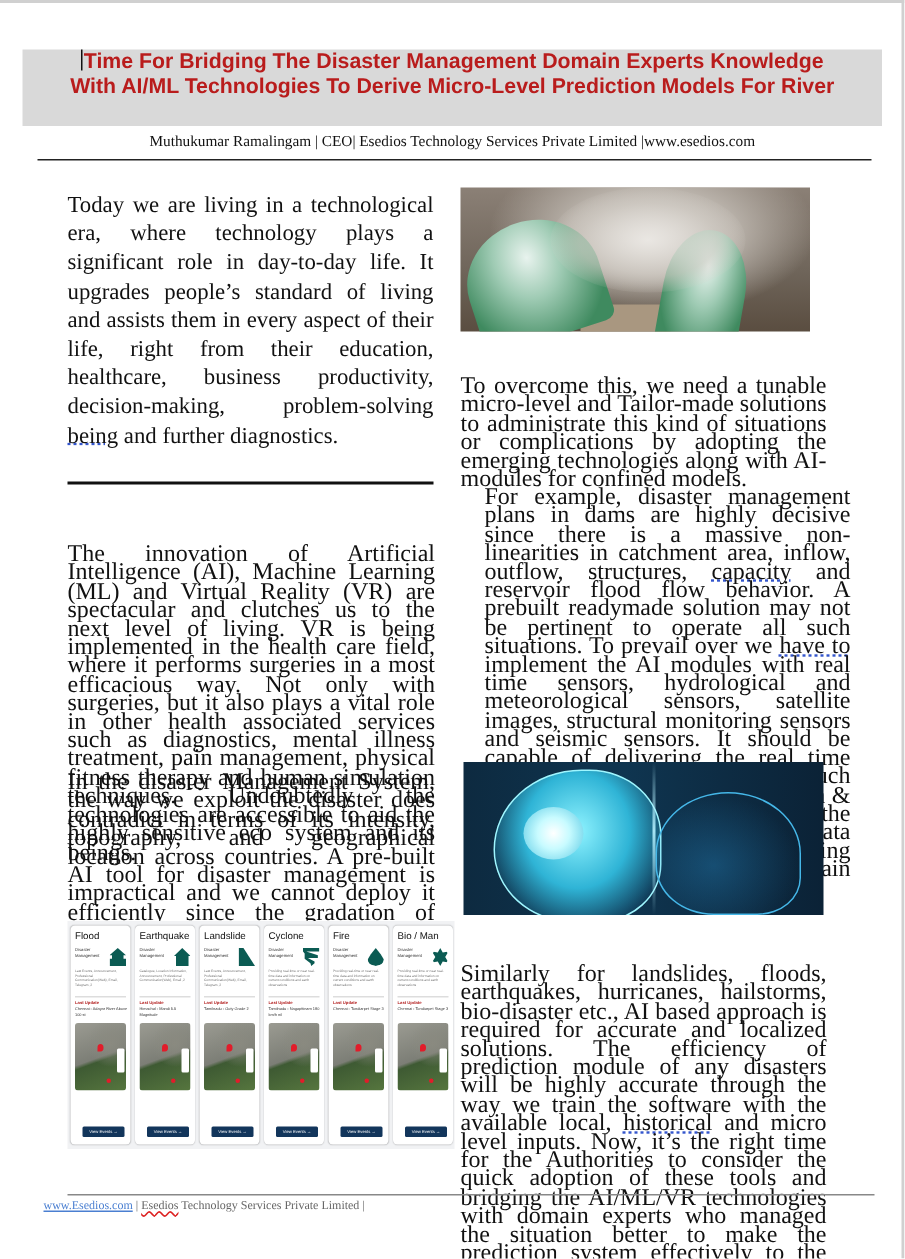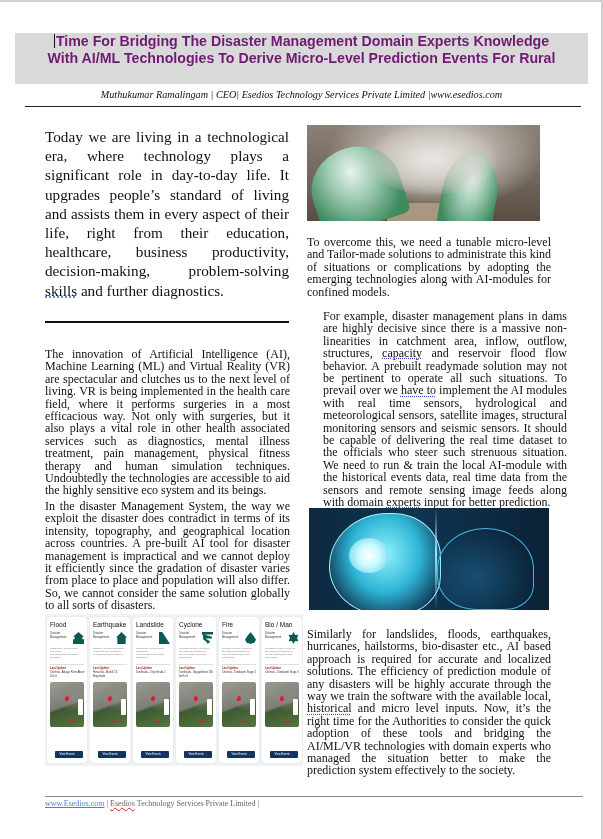--- a/index.html
+++ b/index.html
@@ -1,28 +1,28 @@
 <!DOCTYPE html>
 <html><head>
 <meta charset="utf-8">
 <style>
   html, body { margin:0; padding:0; background:#ffffff; }
   body { width:603px; height:839px; position:relative; overflow:hidden; font-family:"Liberation Serif", serif; color:#111; }
   .page-border-top { position:absolute; left:0; top:0; width:603px; height:2px; background:#d0d0d0; }
   .page-border-right { position:absolute; right:0; top:0; width:2px; height:839px; background:#d0d0d0; }
   .title-band { position:absolute; left:15px; top:33px; width:573px; height:51px; background:#d9d9d9; }
-  .title { position:absolute; left:15px; top:33px; width:573px; text-align:center; font-family:"Liberation Sans", sans-serif; font-weight:bold; font-size:14.2px; line-height:17px; color:#701a75; }
+  .title { position:absolute; left:15px; top:33px; width:573px; text-align:center; font-family:"Liberation Sans", sans-serif; font-weight:bold; font-size:14.2px; line-height:17px; color:#b91c1c; }
   .title .cursor { display:inline-block; width:1px; height:14px; background:#111; vertical-align:-2px; margin-right:1px; }
-  .byline { position:absolute; left:15px; top:89px; width:573px; text-align:center; font-size:10.2px; color:#111;font-style:italic; }
+  .byline { position:absolute; left:15px; top:89px; width:573px; text-align:center; font-size:10.2px; color:#111; }
   .rule-top { position:absolute; left:25px; top:106px; width:556px; height:1px; background:#222; }
 
   .col { position:absolute; }
   .intro { left:45px; top:127px; width:244px; font-size:15.2px; line-height:19.2px; text-align:justify; text-align-last:left; }
   .intro-rule { position:absolute; left:45px; top:321px; width:244px; height:1.5px; background:#111; }
-  .para { font-size:12px; line-height:12.4px; text-align:justify; text-align-last:left; }
+  .para { font-size:16px; line-height:12.4px; text-align:justify; text-align-last:left;margin-top:16px; }
   .p1 { left:45px; top:348px; width:245px; }
   .p2 { left:45px; top:500px; width:245px; }
   .r1 { left:307px; top:236px; width:244px; }
   .r2 { left:323px; top:310px; width:244px; }
   .r3 { left:307px; top:628px; width:244px; }
   .squig { text-decoration:underline; text-decoration-style:dotted; text-decoration-color:#3355cc; }
   .squig-red { text-decoration:underline; text-decoration-style:wavy; text-decoration-color:#d22; }
 
   .img-dam { position:absolute; left:307px; top:125px; width:233px; height:96px; overflow:hidden;
     background:
@@ -58,39 +58,39 @@
   .card .cmap { position:absolute; left:3px; top:65px; width:34px; height:45px; border-radius:2px;
     background:
       radial-gradient(circle at 70% 30%, #8a8a80 0%, rgba(0,0,0,0) 40%),
       linear-gradient(160deg, #9b9b92 0%, #7c7e76 50%, #3e5a33 55%, #56763e 100%); }
   .card .cpin { position:absolute; left:18px; top:79px; width:4px; height:5px; background:#e21c2a; border-radius:50% 50% 50% 0; }
   .card .cpin2 { position:absolute; left:24px; top:102px; width:3px; height:3px; background:#e21c2a; border-radius:50%; }
   .card .czoom { position:absolute; left:31px; top:82px; width:5px; height:16px; background:#fff; border-radius:1px; }
   .card .cbtn { position:absolute; left:8px; top:134px; width:28px; height:7px; background:#12355b; color:#fff; font-size:2.8px; line-height:7px; text-align:center; border-radius:1px; white-space:nowrap; }
 
   .footer-rule { position:absolute; left:45px; top:796px; width:538px; height:1px; background:#888; }
-  .footer { position:absolute; left:45px; top:799px; font-size:8px; color:#666; white-space:nowrap;text-align:right; }
+  .footer { position:absolute; left:29px; top:799px; font-size:8px; color:#666; white-space:nowrap;text-align:right; }
   .footer a { color:#4a7fd1; text-decoration:underline; }
 </style>
 </head>
 <body>
 
 <div class="page-border-top"></div>
 <div class="page-border-right"></div>
 
 <div class="title-band"></div>
 <div class="title">
   <div><span class="cursor"></span><span>Time For Bridging The Disaster Management Domain Experts Knowledge</span></div>
-  <div>With AI/ML Technologies To Derive Micro-Level Prediction Events For Rural</div>
+  <div>With AI/ML Technologies To Derive Micro-Level Prediction Models For River</div>
 </div>
 <div class="byline">Muthukumar Ramalingam | CEO| Esedios Technology Services Private Limited |www.esedios.com</div>
 <div class="rule-top"></div>
 
 <div class="col intro">
-  <span>Today we are living in a technological era, where technology plays a significant role in day-to-day life. It upgrades people’s standard of living and assists them in every aspect of their life, right from their education, healthcare, business productivity, decision-making, problem-solving </span><span class="squig">skills</span><span> and further diagnostics.</span>
+  <span>Today we are living in a technological era, where technology plays a significant role in day-to-day life. It upgrades people’s standard of living and assists them in every aspect of their life, right from their education, healthcare, business productivity, decision-making, problem-solving </span><span class="squig">being</span><span> and further diagnostics.</span>
 </div>
 <div class="intro-rule"></div>
 
 <div class="col para p1">The innovation of Artificial Intelligence (AI), Machine Learning (ML) and Virtual Reality (VR) are spectacular and clutches us to the next level of living. VR is being implemented in the health care field, where it performs surgeries in a most efficacious way. Not only with surgeries, but it also plays a vital role in other health associated services such as diagnostics, mental illness treatment, pain management, physical fitness therapy and human simulation techniques. Undoubtedly the technologies are accessible to aid the highly sensitive eco system and its beings.</div>
 <div class="col para p2">In the disaster Management System, the way we exploit the disaster does contradict in terms of its intensity, topography, and geographical location across countries. A pre-built AI tool for disaster management is impractical and we cannot deploy it efficiently since the gradation of disaster varies from place to place and population will also differ. So, we cannot consider the same solution globally to all sorts of disasters.</div>
 
 <div class="cards-strip">
   <div class="card" style="left:2px">
     <div class="ctitle">Flood</div>
     <div class="csub">Disaster Management</div>

